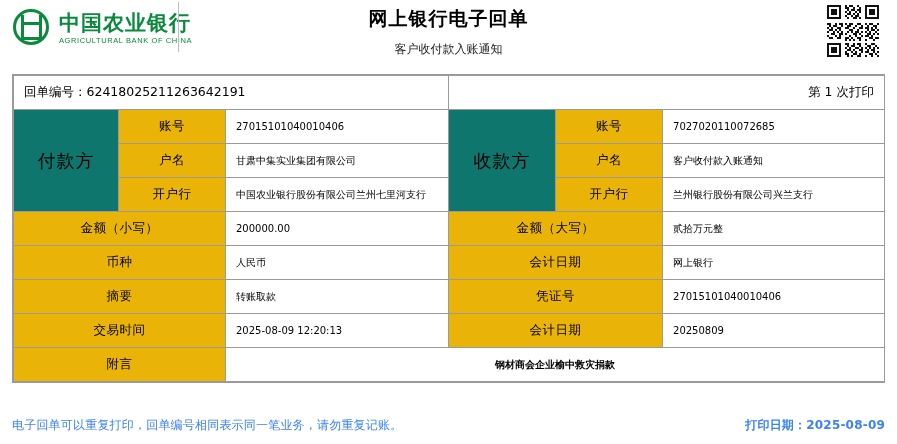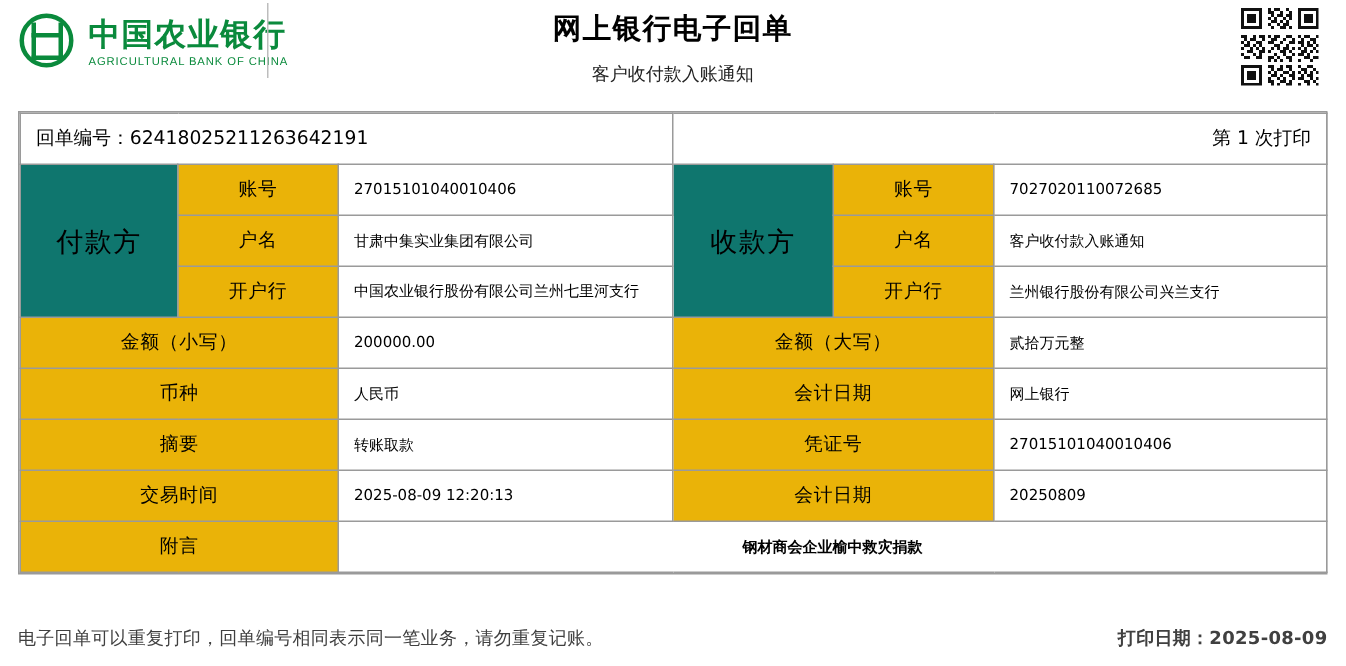--- a/index.html
+++ b/index.html
@@ -183,21 +183,21 @@
   .footer {
     position: absolute;
     left: 12px;
     right: 12px;
     bottom: 10px;
     font-family: "DejaVu Sans", sans-serif;
     font-size: 12px;
     display: flex;
     justify-content: space-between;
     align-items: flex-end;
-    color: #404040;
+    color: #3b82f6;
   }
   .footer-note { letter-spacing: 0.2px; }
   .footer-date { letter-spacing: 0.2px; font-weight: bold; }
 </style>
 </head>
 <body>
 
 <div class="page">
 
   <div class="header">

